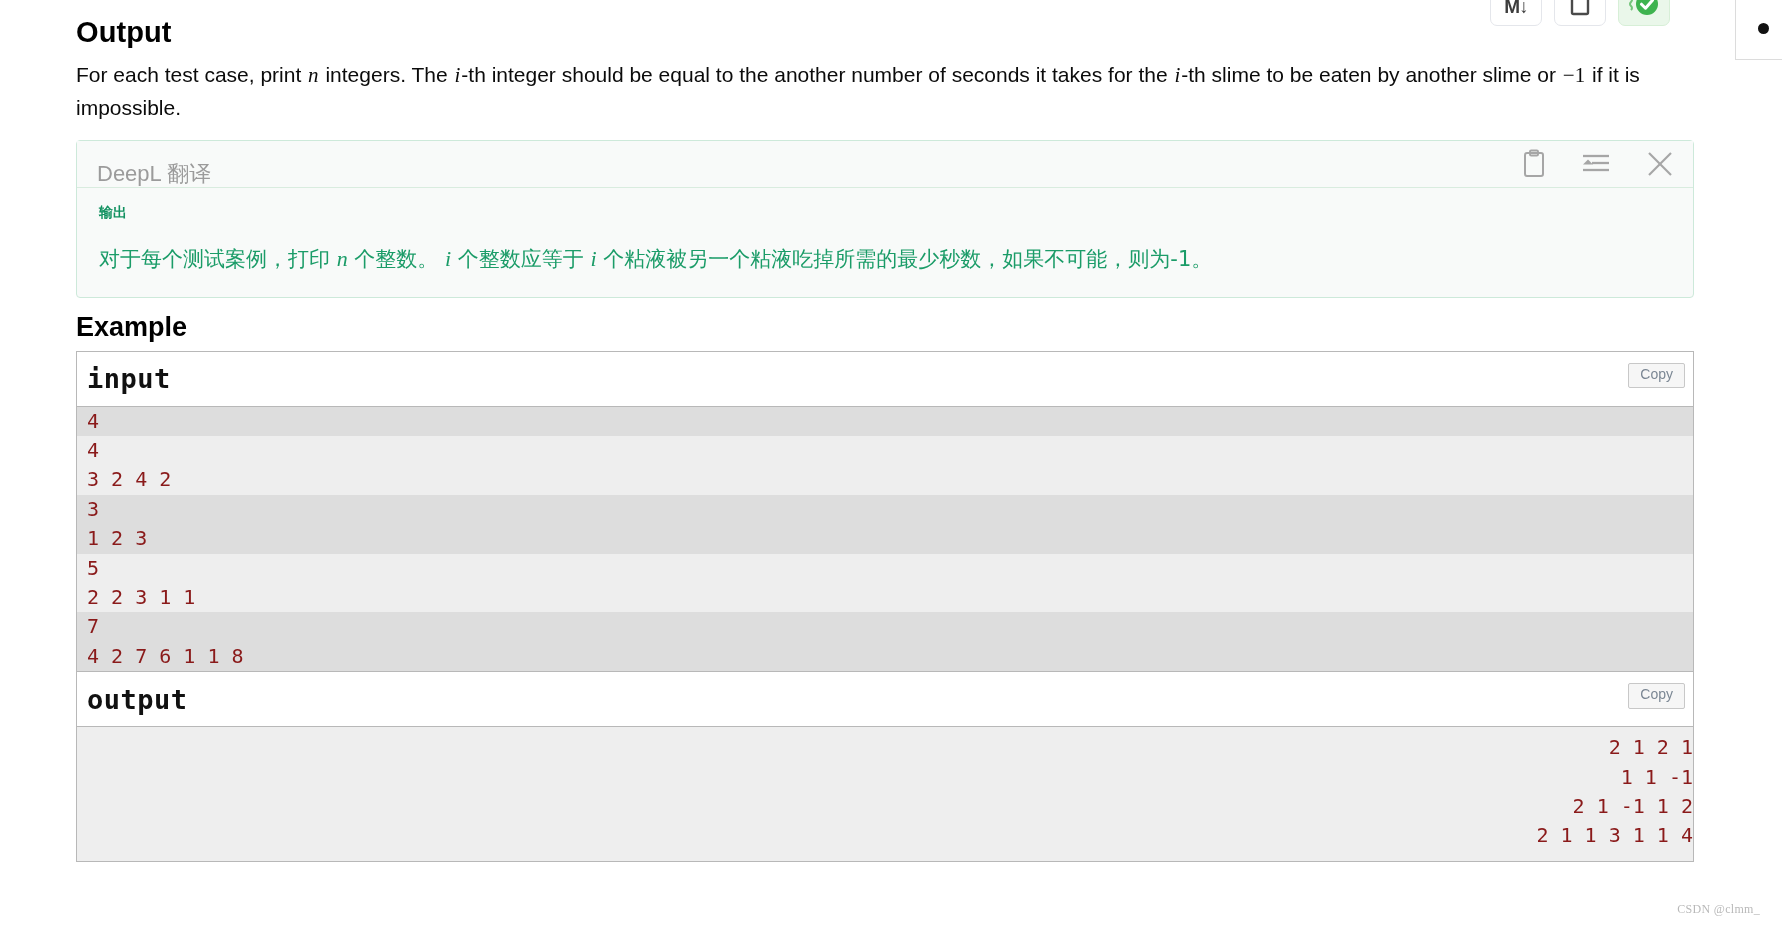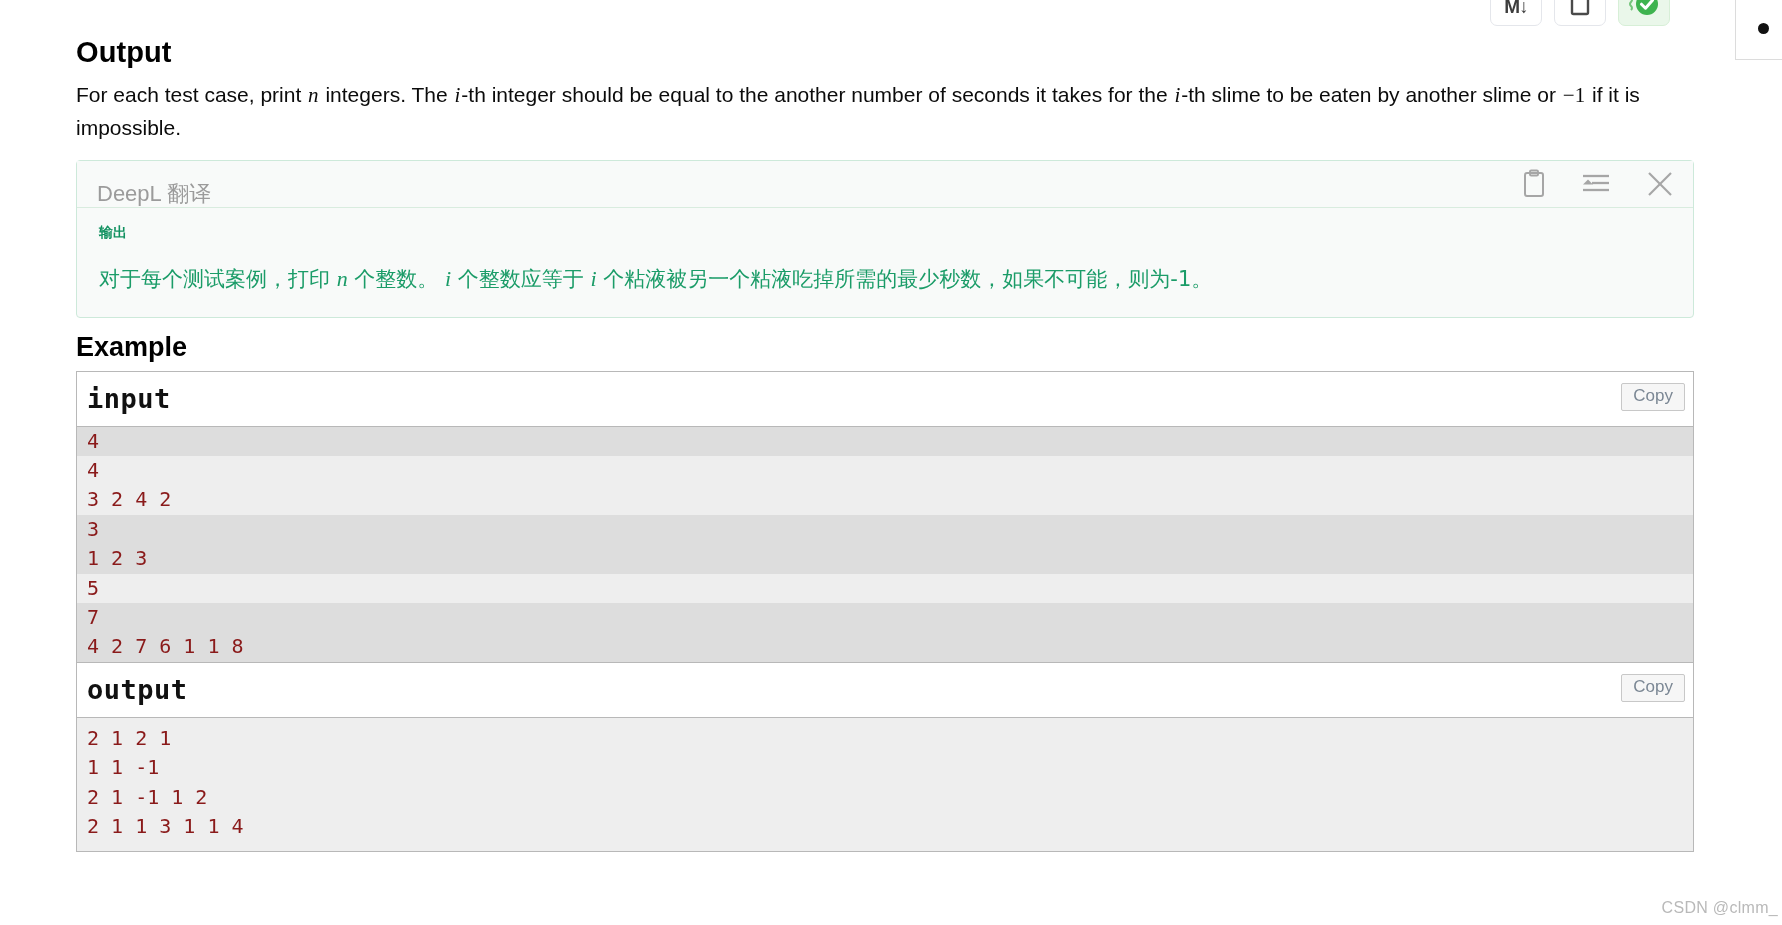--- a/index.html
+++ b/index.html
@@ -69,21 +69,21 @@
     width: 11px;
     height: 11px;
     border-radius: 50%;
     background: #111111;
   }
 
   
   .content {
     position: absolute;
     left: 76px;
-    top: 36px;
+    top: 16px;
     width: 1620px;
   }
 
   h2.section-title {
     font-size: 29px;
     font-weight: bold;
     margin: 0 0 10px 0;
     letter-spacing: 0.1px;
     color: #000;
   }
@@ -189,21 +189,21 @@
     color: #111;
     letter-spacing: 0.5px;
   }
   .copy-btn {
     position: absolute;
     right: 8px;
     top: 11px;
     border: 1px solid #c8c8c8;
     background: #f6f6f6;
     color: #7b8794;
-    font-size: 17px;
+    font-size: 14px;
     padding: 3px 11px 5px 11px;
     border-radius: 2px;
     font-family: "Liberation Sans", sans-serif;
     cursor: pointer;
     line-height: 1.1;
   }
 
   .io-body {
     font-family: "DejaVu Sans Mono", monospace;
     font-size: 20px;
@@ -211,31 +211,31 @@
     background: #eeeeee;
   }
   .io-body .line {
     padding: 1px 0 2px 10px;
     white-space: pre;
     line-height: 1.32;
   }
   .io-body .grp-dark { background: #dddddd; }
   .io-body .grp-light { background: #eeeeee; }
 
-  .io-body.plain { padding: 6px 0 10px 0; background:#eeeeee; }
+  .io-body.plain { padding: 6px 0 10px 0; background:#eeeeee;text-align:right; }
   .io-body.plain .line { background: transparent; }
 
   
   .watermark {
     position: absolute;
-    right: 4px;
+    right: 22px;
     bottom: 8px;
     color: #b9b9b9;
-    font-size: 16px;
-    font-family: Liberation Sans, sans-serif;
+    font-size: 12px;
+    font-family: Liberation Serif, serif;
     letter-spacing: 0.3px;
   }
 </style>
 </head>
 <body>
 
 <div class="top-toolbar">
   <div class="tool-btn">
     <span class="md-glyph">M↓</span>
   </div>
@@ -306,20 +306,21 @@
       <span class="label">input</span>
       <button class="copy-btn">Copy</button>
     </div>
     <div class="io-body" id="input-body">
         <div class="line grp-dark">4</div>
         <div class="line grp-light">4</div>
         <div class="line grp-light">3 2 4 2</div>
         <div class="line grp-dark">3</div>
         <div class="line grp-dark">1 2 3</div>
         <div class="line grp-light">5</div>
+        <div class="line grp-light">2 2 3 1 1</div>
         <div class="line grp-dark">7</div>
         <div class="line grp-dark">4 2 7 6 1 1 8</div>
       </div>
   </div>
 
   <div class="io-wrap" style="border-top:none;">
     <div class="io-head">
       <span class="label">output</span>
       <button class="copy-btn">Copy</button>
     </div>

